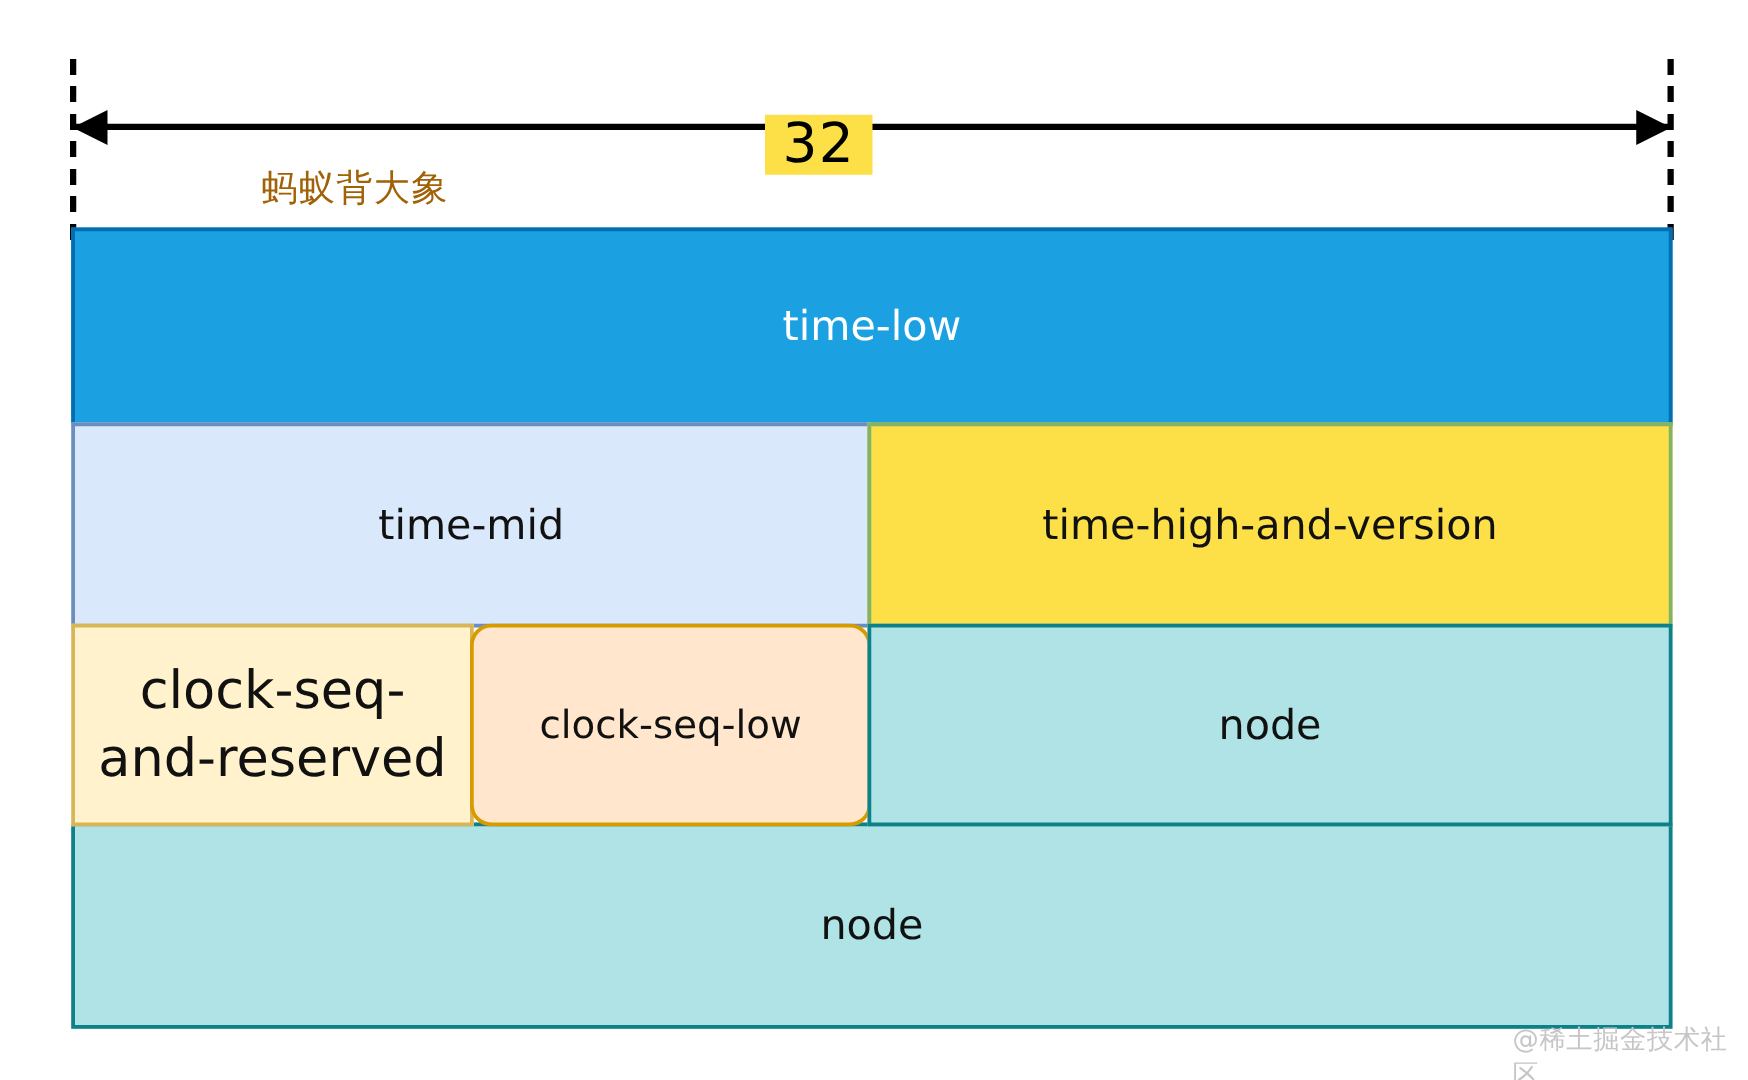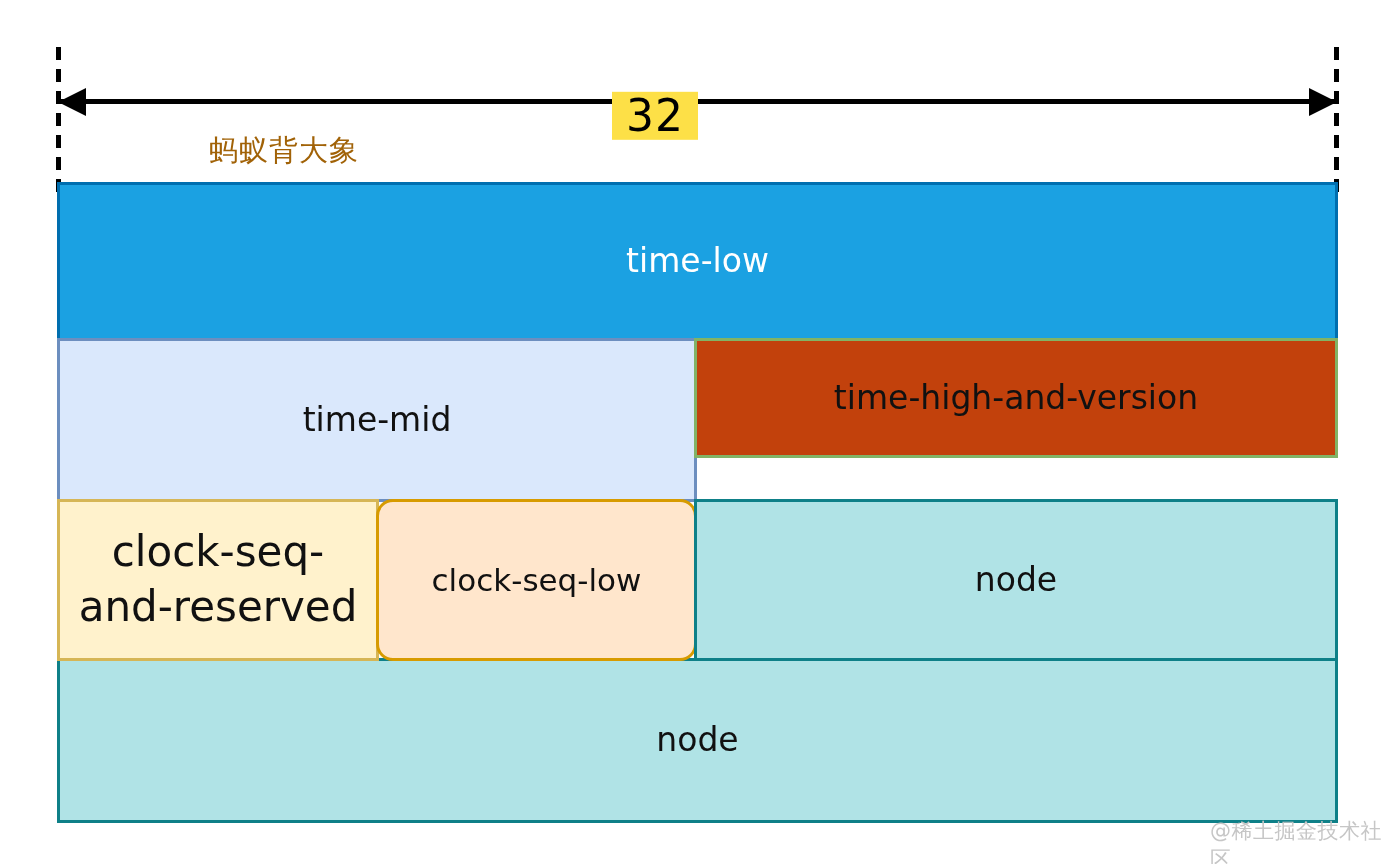--- a/index.html
+++ b/index.html
@@ -89,22 +89,22 @@
   }
   .cell-time-low {
     left: 57px; top: 182px; width: 1281px; height: 159px;
     background: #1ba1e2; border-color: #006eaf; color: #ffffff;
   }
   .cell-time-mid {
     left: 57px; top: 338px; width: 640px; height: 164px;
     background: #dae8fc; border-color: #6c8ebf;
   }
   .cell-time-high {
-    left: 694px; top: 338px; width: 644px; height: 120px;
-    background: #c2410c; border-color: #82b366;
+    left: 694px; top: 338px; width: 644px; height: 164px;
+    background: #fde047; border-color: #82b366;
   }
   .cell-node-bottom {
     left: 57px; top: 658px; width: 1281px; height: 165px;
     background: #b0e3e6; border-color: #0e8088;
   }
   .cell-clock-seq-reserved {
     left: 57px; top: 499px; width: 322px; height: 162px;
     background: #fff2cc; border-color: #d6b656;
     font-size: 42px; padding: 0 10px;
   }

